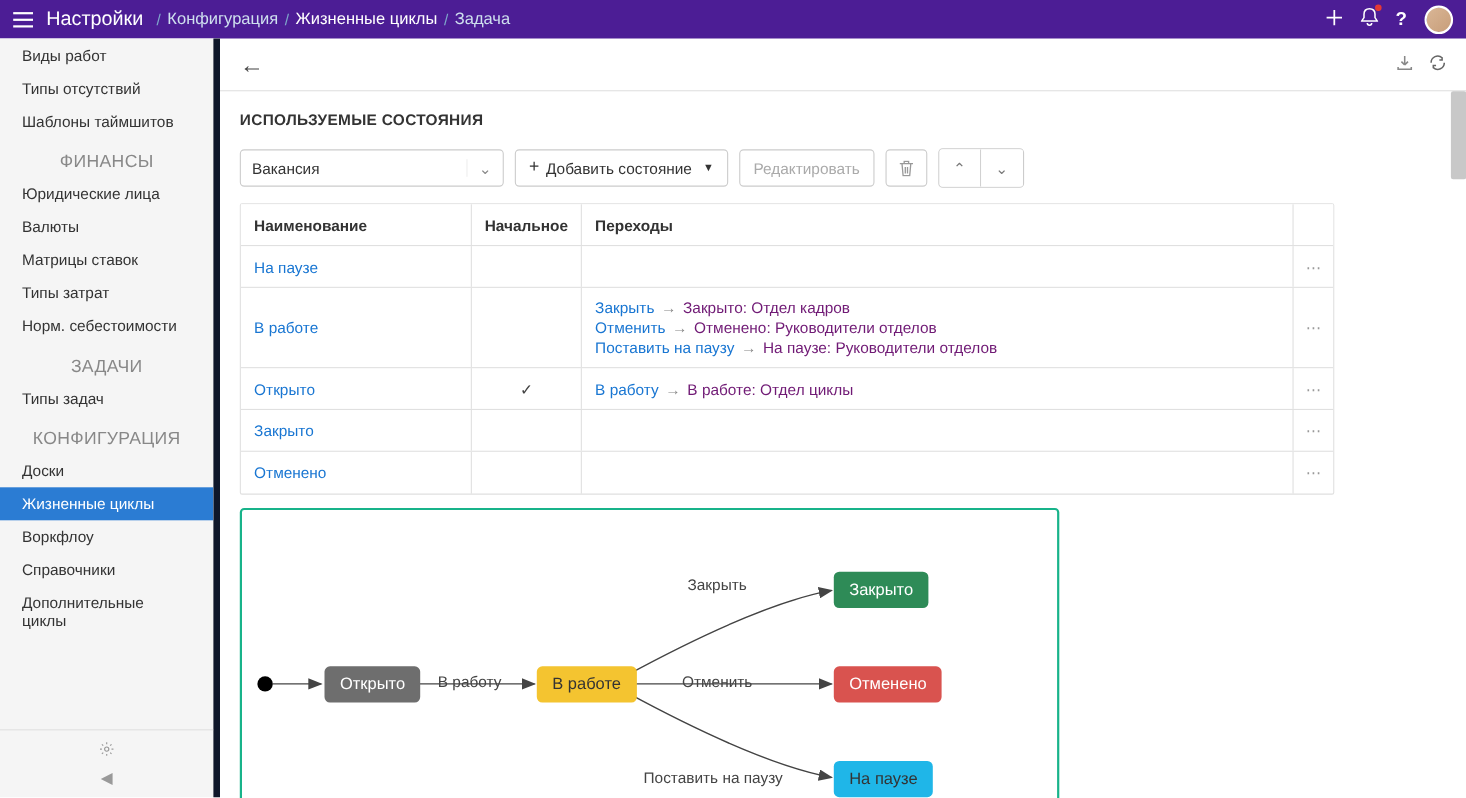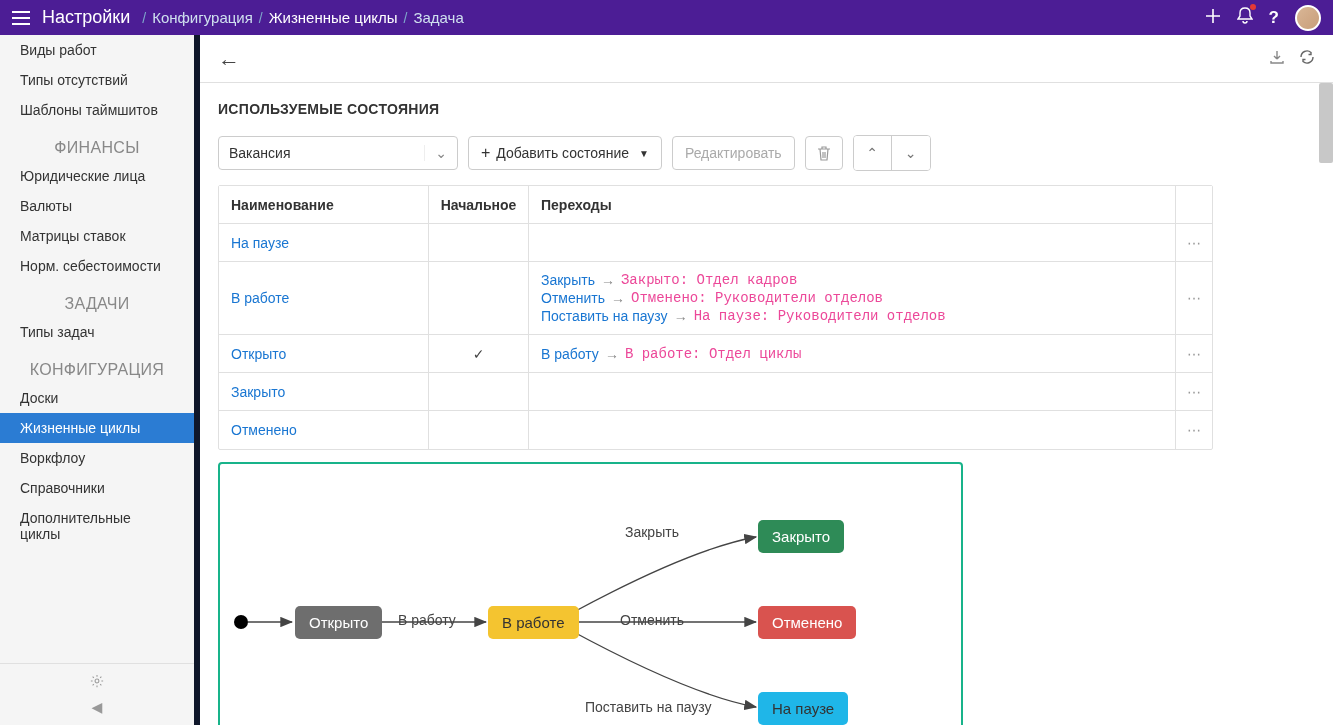--- a/index.html
+++ b/index.html
@@ -55,21 +55,21 @@
 .tbl-row:last-child { border-bottom: none; }
 .tbl-row.header { font-weight: 600; background: #fff; }
 .tbl-cell { padding: 9px 12px; border-right: 1px solid #e0e0e0; display: flex; align-items: center; }
 .tbl-cell.c1 { width: 210px; text-align: right; }
 .tbl-cell.c2 { width: 100px; justify-content: center; }
 .tbl-cell.c3 { flex: 1; flex-direction: column; align-items: flex-start; justify-content: center; }
 .tbl-cell.c4 { width: 36px; border-right: none; justify-content: center; color: #999; cursor: pointer; }
 .link { color: #1976d2; cursor: pointer; }
 .trans-line { display: flex; gap: 6px; align-items: center; font-size: 14px; margin: 1px 0; }
 .trans-line .arrow { color: #888; }
-.trans-line .rest { color: #ec4899; font-family: Liberation Mono, monospace; }
+.trans-line .rest { color: #701a75; }
 .check { color: #444; }
 
 
 .diagram-box { margin-top: 12px; width: 745px; height: 285px; border: 2px solid #18b38a; border-radius: 4px; position: relative; background: #fff; }
 .node { position: absolute; padding: 8px 14px; border-radius: 5px; font-size: 15px; color: #fff; }
 .node.gray { background: #6e6e6e; }
 .node.yellow { background: #f4c430; color: #333; }
 .node.green { background: #2e8b57; }
 .node.red { background: #d9534f; }
 .node.cyan { background: #1fb6e8; color: #333; }
@@ -115,20 +115,21 @@
 <div class="layout">
   <div class="sidebar">
     <div class="sidebar-items" id="sidebar-items">
         <div class="sidebar-item">Виды работ</div>
         <div class="sidebar-item">Типы отсутствий</div>
         <div class="sidebar-item">Шаблоны таймшитов</div>
         <div class="sidebar-section">ФИНАНСЫ</div>
         <div class="sidebar-item">Юридические лица</div>
         <div class="sidebar-item">Валюты</div>
         <div class="sidebar-item">Матрицы ставок</div>
+        <div class="sidebar-item">Типы затрат</div>
         <div class="sidebar-item">Норм. себестоимости</div>
         <div class="sidebar-section">ЗАДАЧИ</div>
         <div class="sidebar-item">Типы задач</div>
         <div class="sidebar-section">КОНФИГУРАЦИЯ</div>
         <div class="sidebar-item">Доски</div>
         <div class="sidebar-item selected">Жизненные циклы</div>
         <div class="sidebar-item">Воркфлоу</div>
         <div class="sidebar-item">Справочники</div>
         <div class="sidebar-item">Дополнительные циклы</div>
       </div>

